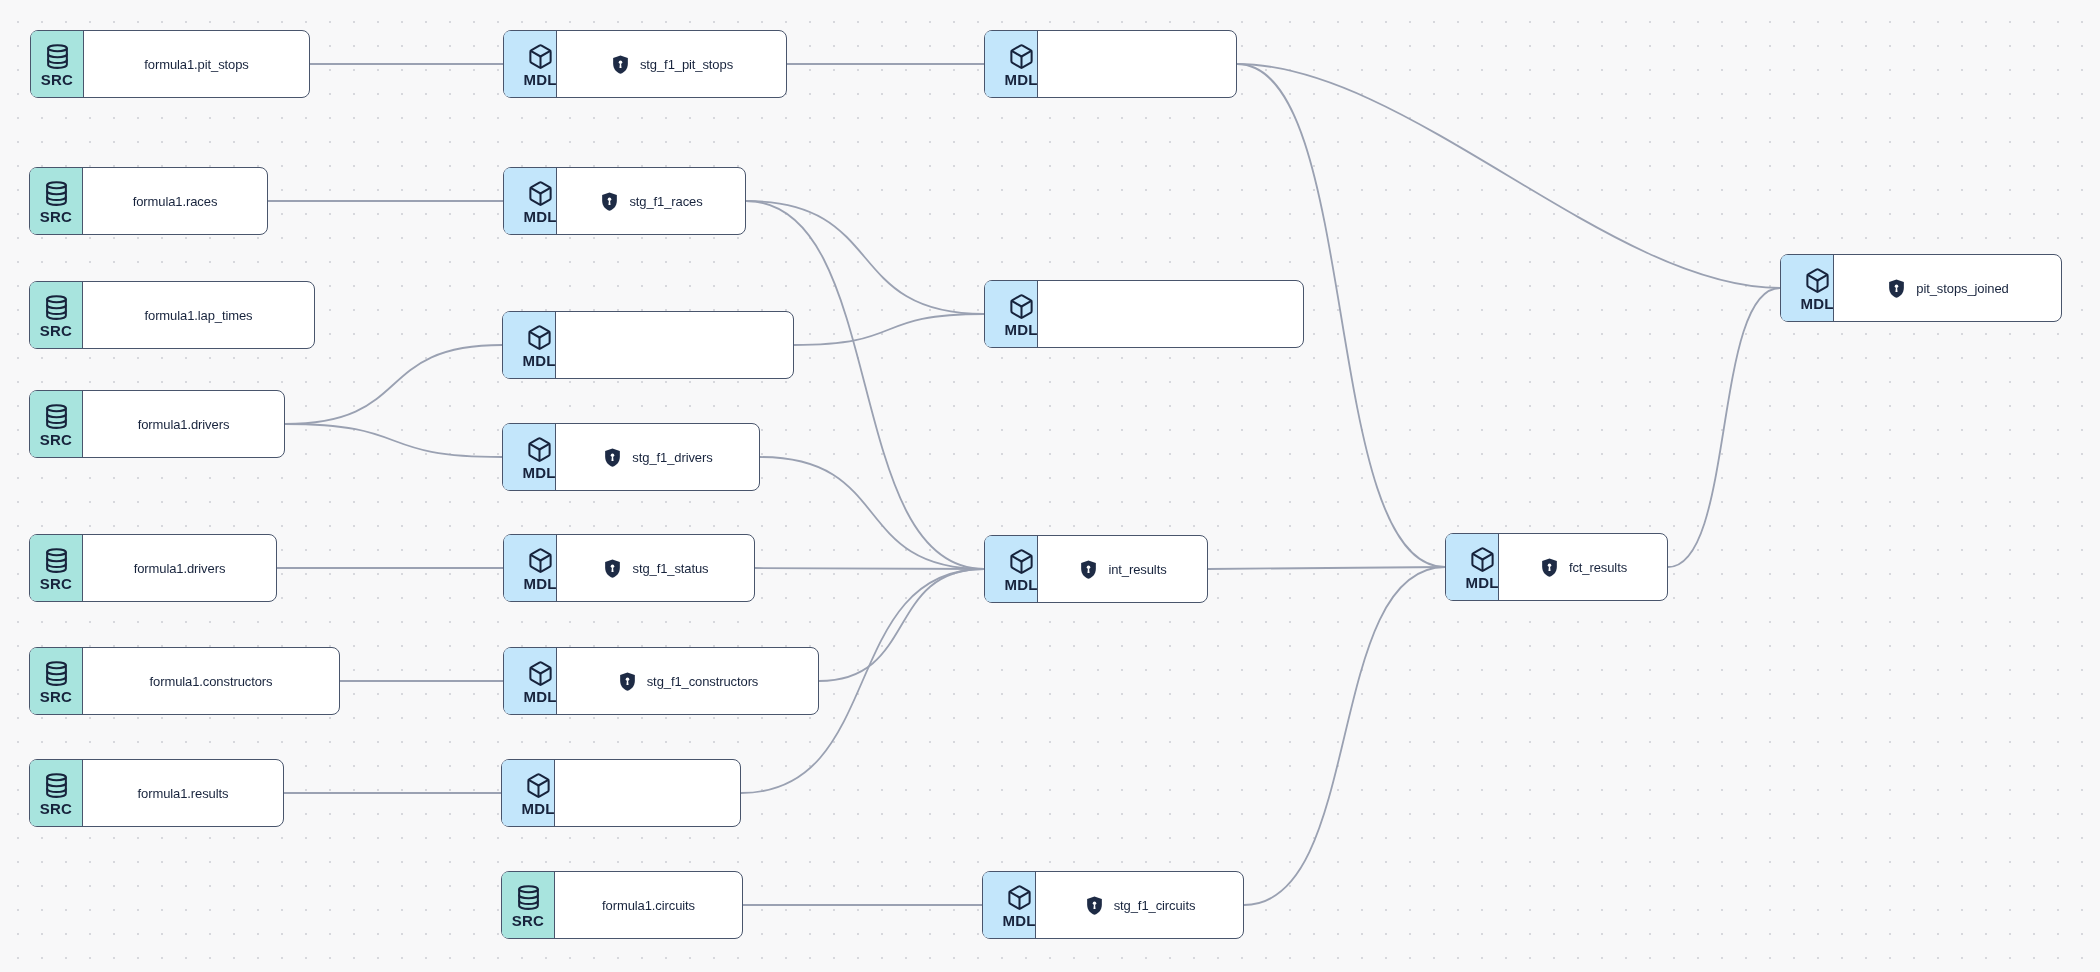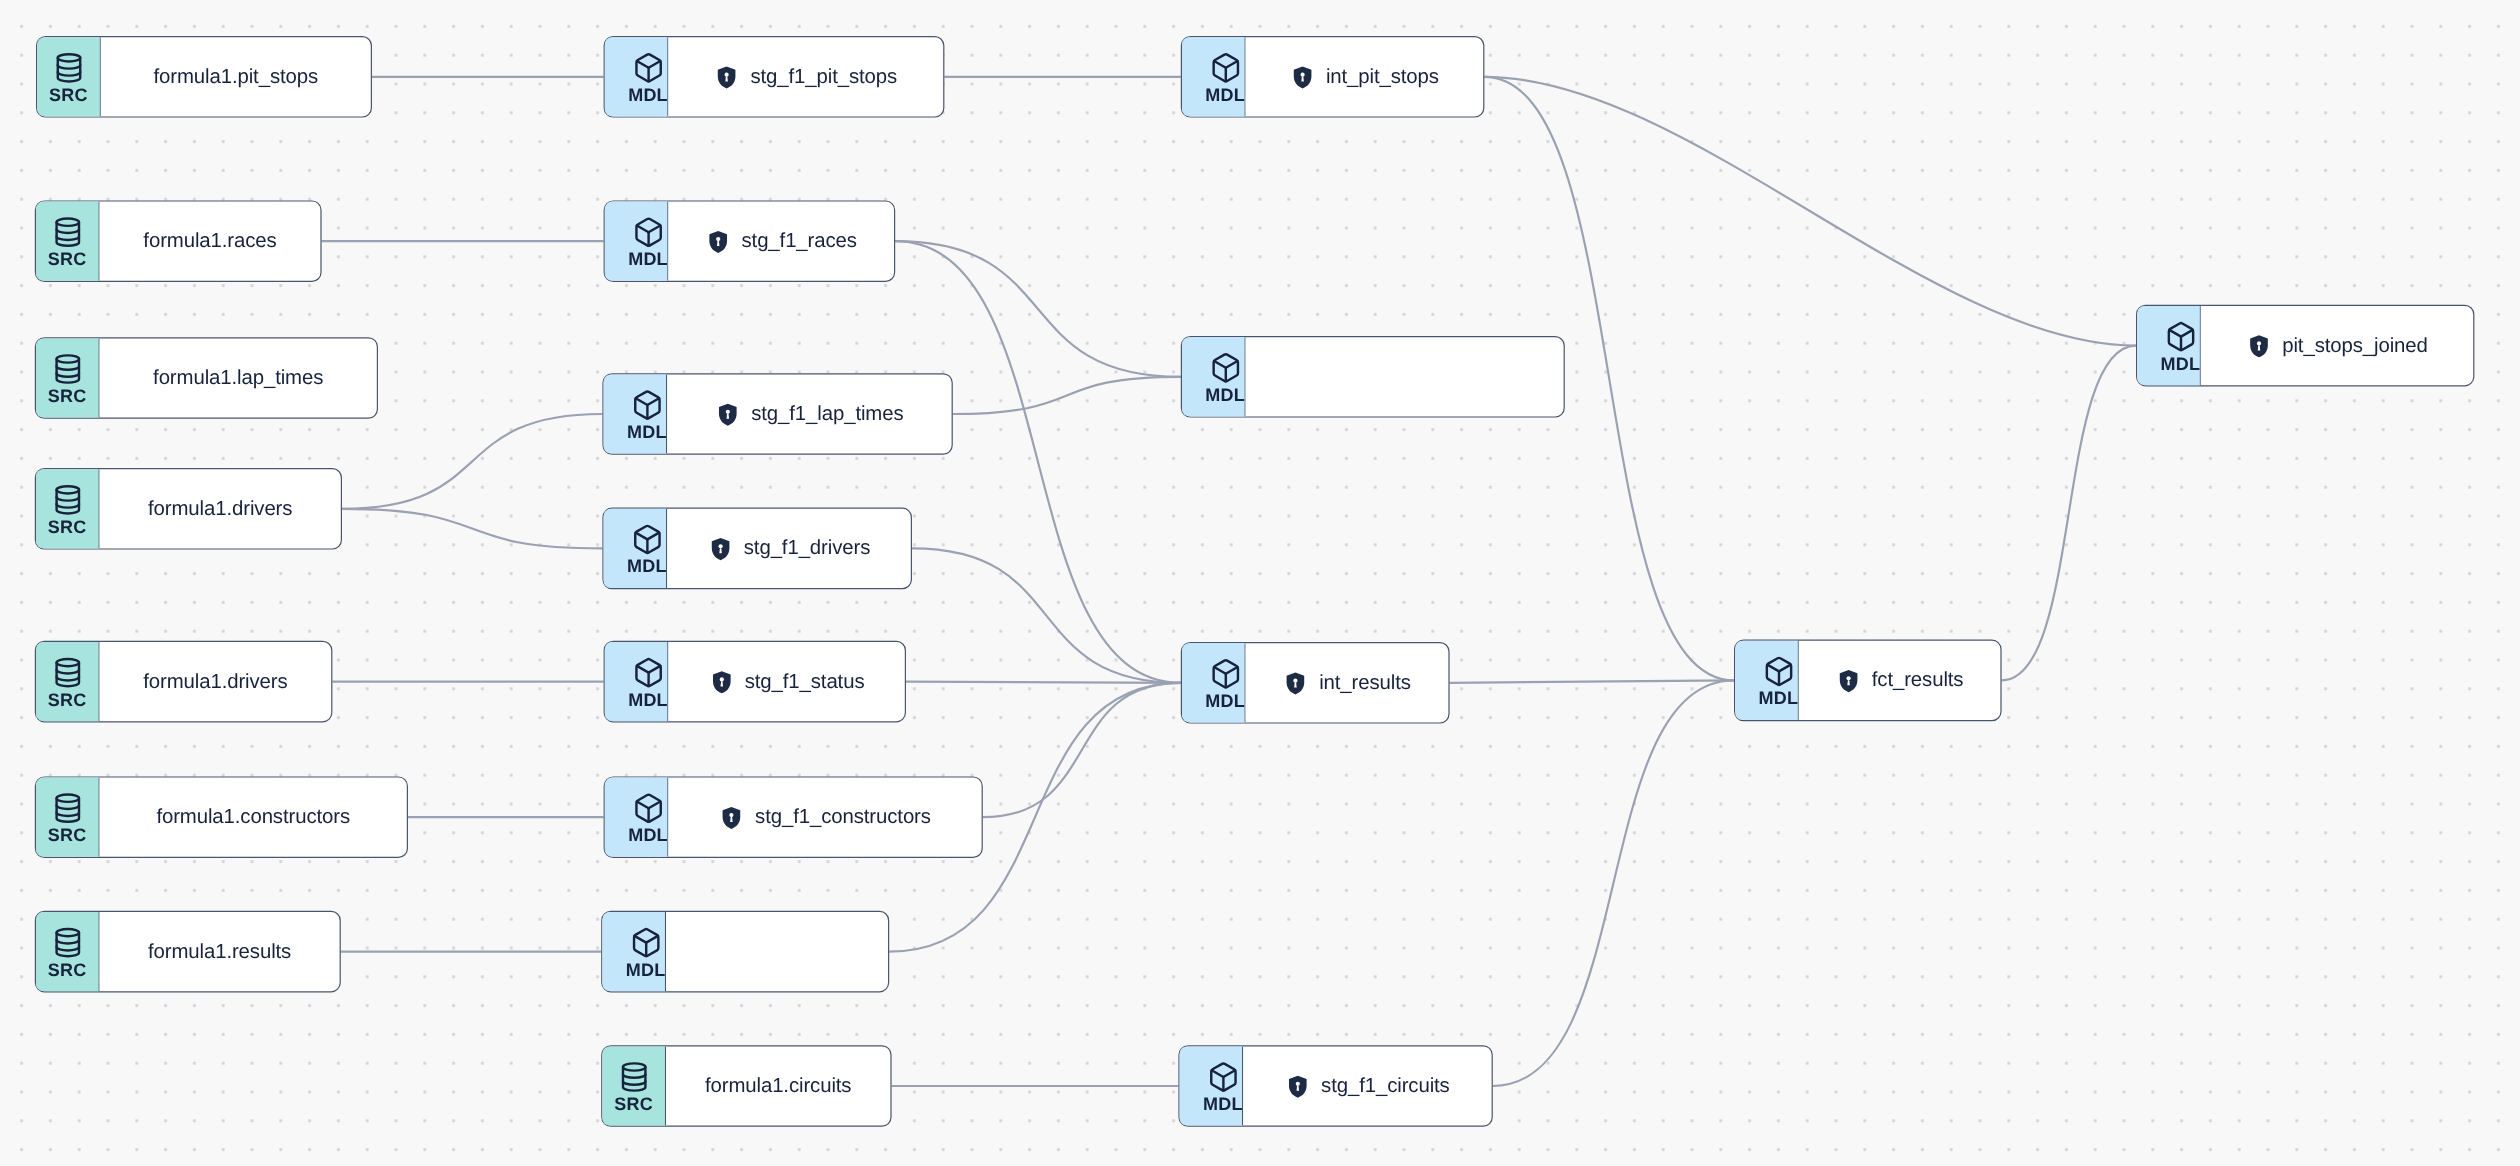--- a/index.html
+++ b/index.html
@@ -64,21 +64,21 @@
     display:flex;
     align-items:center;
     justify-content:center;
     gap:9px;
     padding:0 14px;
     white-space:nowrap;
     overflow:hidden;
   }
   .labelarea .shield{flex:0 0 auto;display:flex;}
   .node-label{
-    font-size:17px;
+    font-size:13px;
     color:#17233c;
     letter-spacing:-0.1px;
   }
 </style>
 </head>
 <body>
 
 <div id="canvas">
   <svg id="edge-layer" width="2100" height="972" viewBox="0 0 2100 972">
       <path d="M 310 64 L 503 64"></path>
@@ -280,30 +280,20 @@
       <div class="iconbox mdl">
         <span>
           <svg width="27" height="27" viewBox="0 0 24 24" fill="none" stroke="#17233c" stroke-width="1.8" stroke-linecap="round" stroke-linejoin="round">
             <path d="M21 16V8a2 2 0 0 0-1-1.73l-7-4a2 2 0 0 0-2 0l-7 4A2 2 0 0 0 3 8v8a2 2 0 0 0 1 1.73l7 4a2 2 0 0 0 2 0l7-4A2 2 0 0 0 21 16z"></path>
             <polyline points="3.3 7 12 12 20.7 7"></polyline>
             <line x1="12" y1="22" x2="12" y2="12"></line>
           </svg>
         </span>
         <span class="badge">MDL</span>
       </div>
-      <div class="labelarea">
-        <span class="shield">
-          <svg width="21" height="21" viewBox="0 0 24 24">
-            <path d="M12 1.6 L20.4 4.7 V11 C20.4 16.9 16.8 20.8 12 22.6 C7.2 20.8 3.6 16.9 3.6 11 V4.7 Z" fill="#1e2b45"></path>
-            <circle cx="12" cy="9.4" r="2" fill="#ffffff"></circle>
-            <path d="M11.3 11.2 L12.7 11.2 L13.2 16 L10.8 16 Z" fill="#ffffff"></path>
-          </svg>
-        </span>
-        <span class="node-label">stg_f1_lap_times</span>
-      </div>
     </div>
     <div class="node" style="left: 502px; top: 423px; width: 258px;">
       <div class="iconbox mdl">
         <span>
           <svg width="27" height="27" viewBox="0 0 24 24" fill="none" stroke="#17233c" stroke-width="1.8" stroke-linecap="round" stroke-linejoin="round">
             <path d="M21 16V8a2 2 0 0 0-1-1.73l-7-4a2 2 0 0 0-2 0l-7 4A2 2 0 0 0 3 8v8a2 2 0 0 0 1 1.73l7 4a2 2 0 0 0 2 0l7-4A2 2 0 0 0 21 16z"></path>
             <polyline points="3.3 7 12 12 20.7 7"></polyline>
             <line x1="12" y1="22" x2="12" y2="12"></line>
           </svg>
         </span>
@@ -401,30 +391,20 @@
     <div class="node" style="left: 984px; top: 30px; width: 253px;">
       <div class="iconbox mdl">
         <span>
           <svg width="27" height="27" viewBox="0 0 24 24" fill="none" stroke="#17233c" stroke-width="1.8" stroke-linecap="round" stroke-linejoin="round">
             <path d="M21 16V8a2 2 0 0 0-1-1.73l-7-4a2 2 0 0 0-2 0l-7 4A2 2 0 0 0 3 8v8a2 2 0 0 0 1 1.73l7 4a2 2 0 0 0 2 0l7-4A2 2 0 0 0 21 16z"></path>
             <polyline points="3.3 7 12 12 20.7 7"></polyline>
             <line x1="12" y1="22" x2="12" y2="12"></line>
           </svg>
         </span>
         <span class="badge">MDL</span>
-      </div>
-      <div class="labelarea">
-        <span class="shield">
-          <svg width="21" height="21" viewBox="0 0 24 24">
-            <path d="M12 1.6 L20.4 4.7 V11 C20.4 16.9 16.8 20.8 12 22.6 C7.2 20.8 3.6 16.9 3.6 11 V4.7 Z" fill="#1e2b45"></path>
-            <circle cx="12" cy="9.4" r="2" fill="#ffffff"></circle>
-            <path d="M11.3 11.2 L12.7 11.2 L13.2 16 L10.8 16 Z" fill="#ffffff"></path>
-          </svg>
-        </span>
-        <span class="node-label">int_pit_stops</span>
       </div>
     </div>
     <div class="node" style="left: 984px; top: 280px; width: 320px;">
       <div class="iconbox mdl">
         <span>
           <svg width="27" height="27" viewBox="0 0 24 24" fill="none" stroke="#17233c" stroke-width="1.8" stroke-linecap="round" stroke-linejoin="round">
             <path d="M21 16V8a2 2 0 0 0-1-1.73l-7-4a2 2 0 0 0-2 0l-7 4A2 2 0 0 0 3 8v8a2 2 0 0 0 1 1.73l7 4a2 2 0 0 0 2 0l7-4A2 2 0 0 0 21 16z"></path>
             <polyline points="3.3 7 12 12 20.7 7"></polyline>
             <line x1="12" y1="22" x2="12" y2="12"></line>
           </svg>

